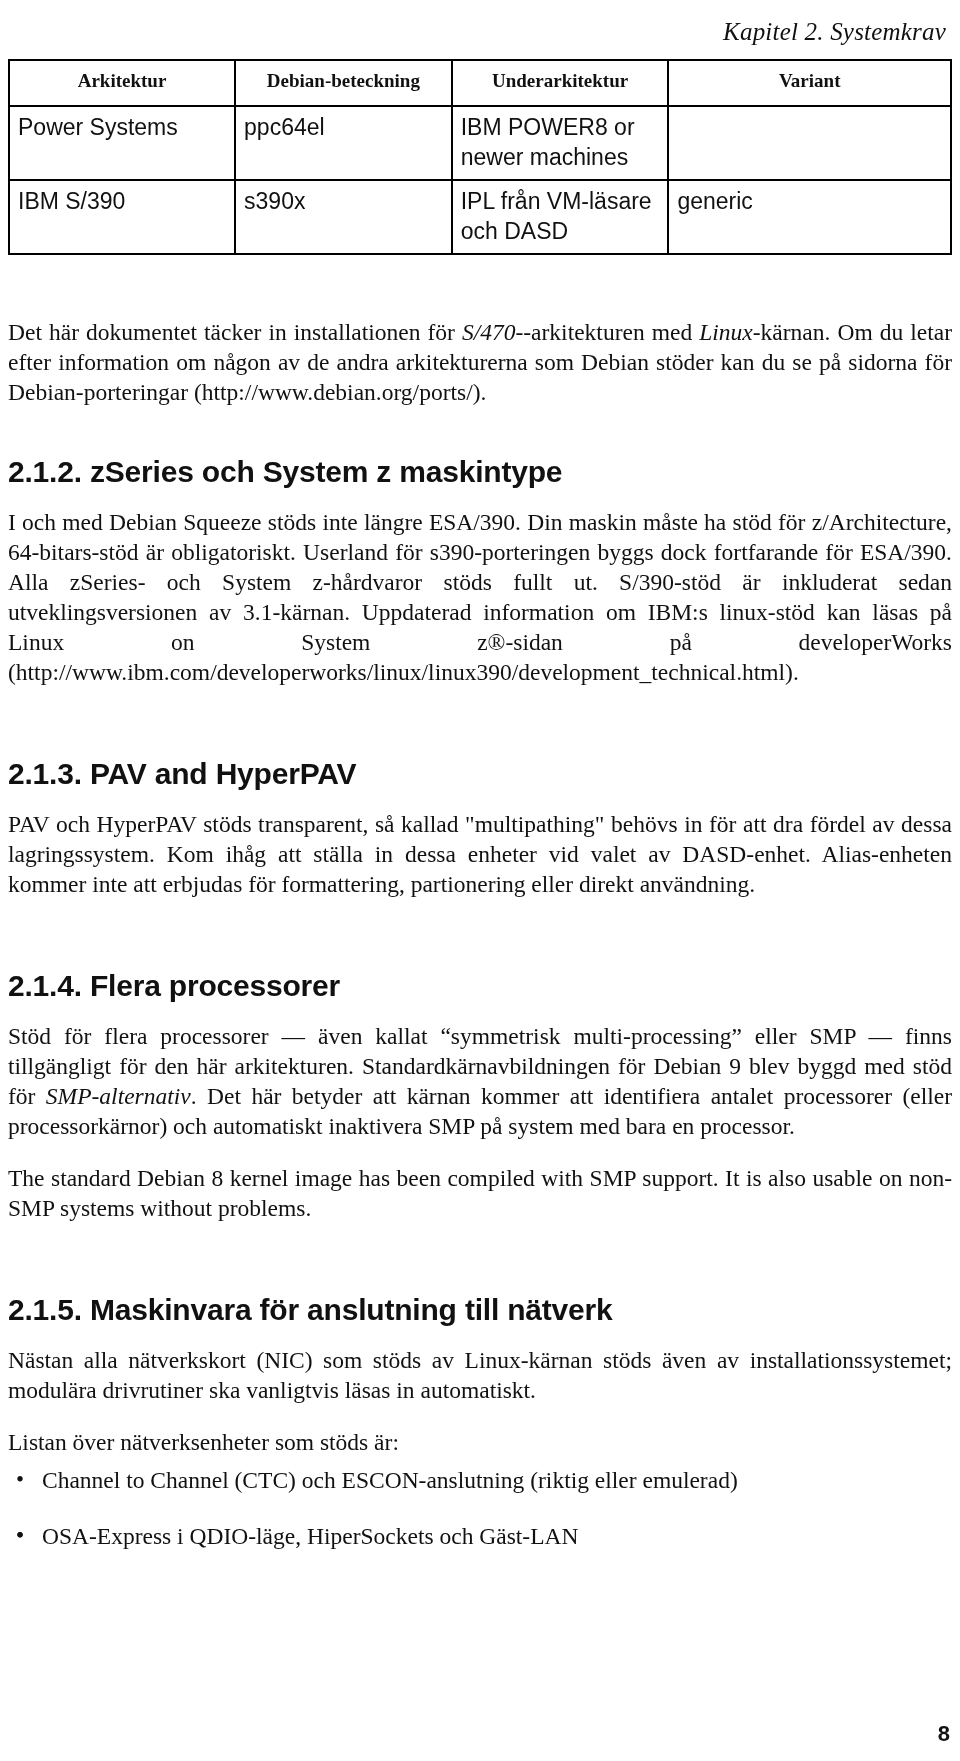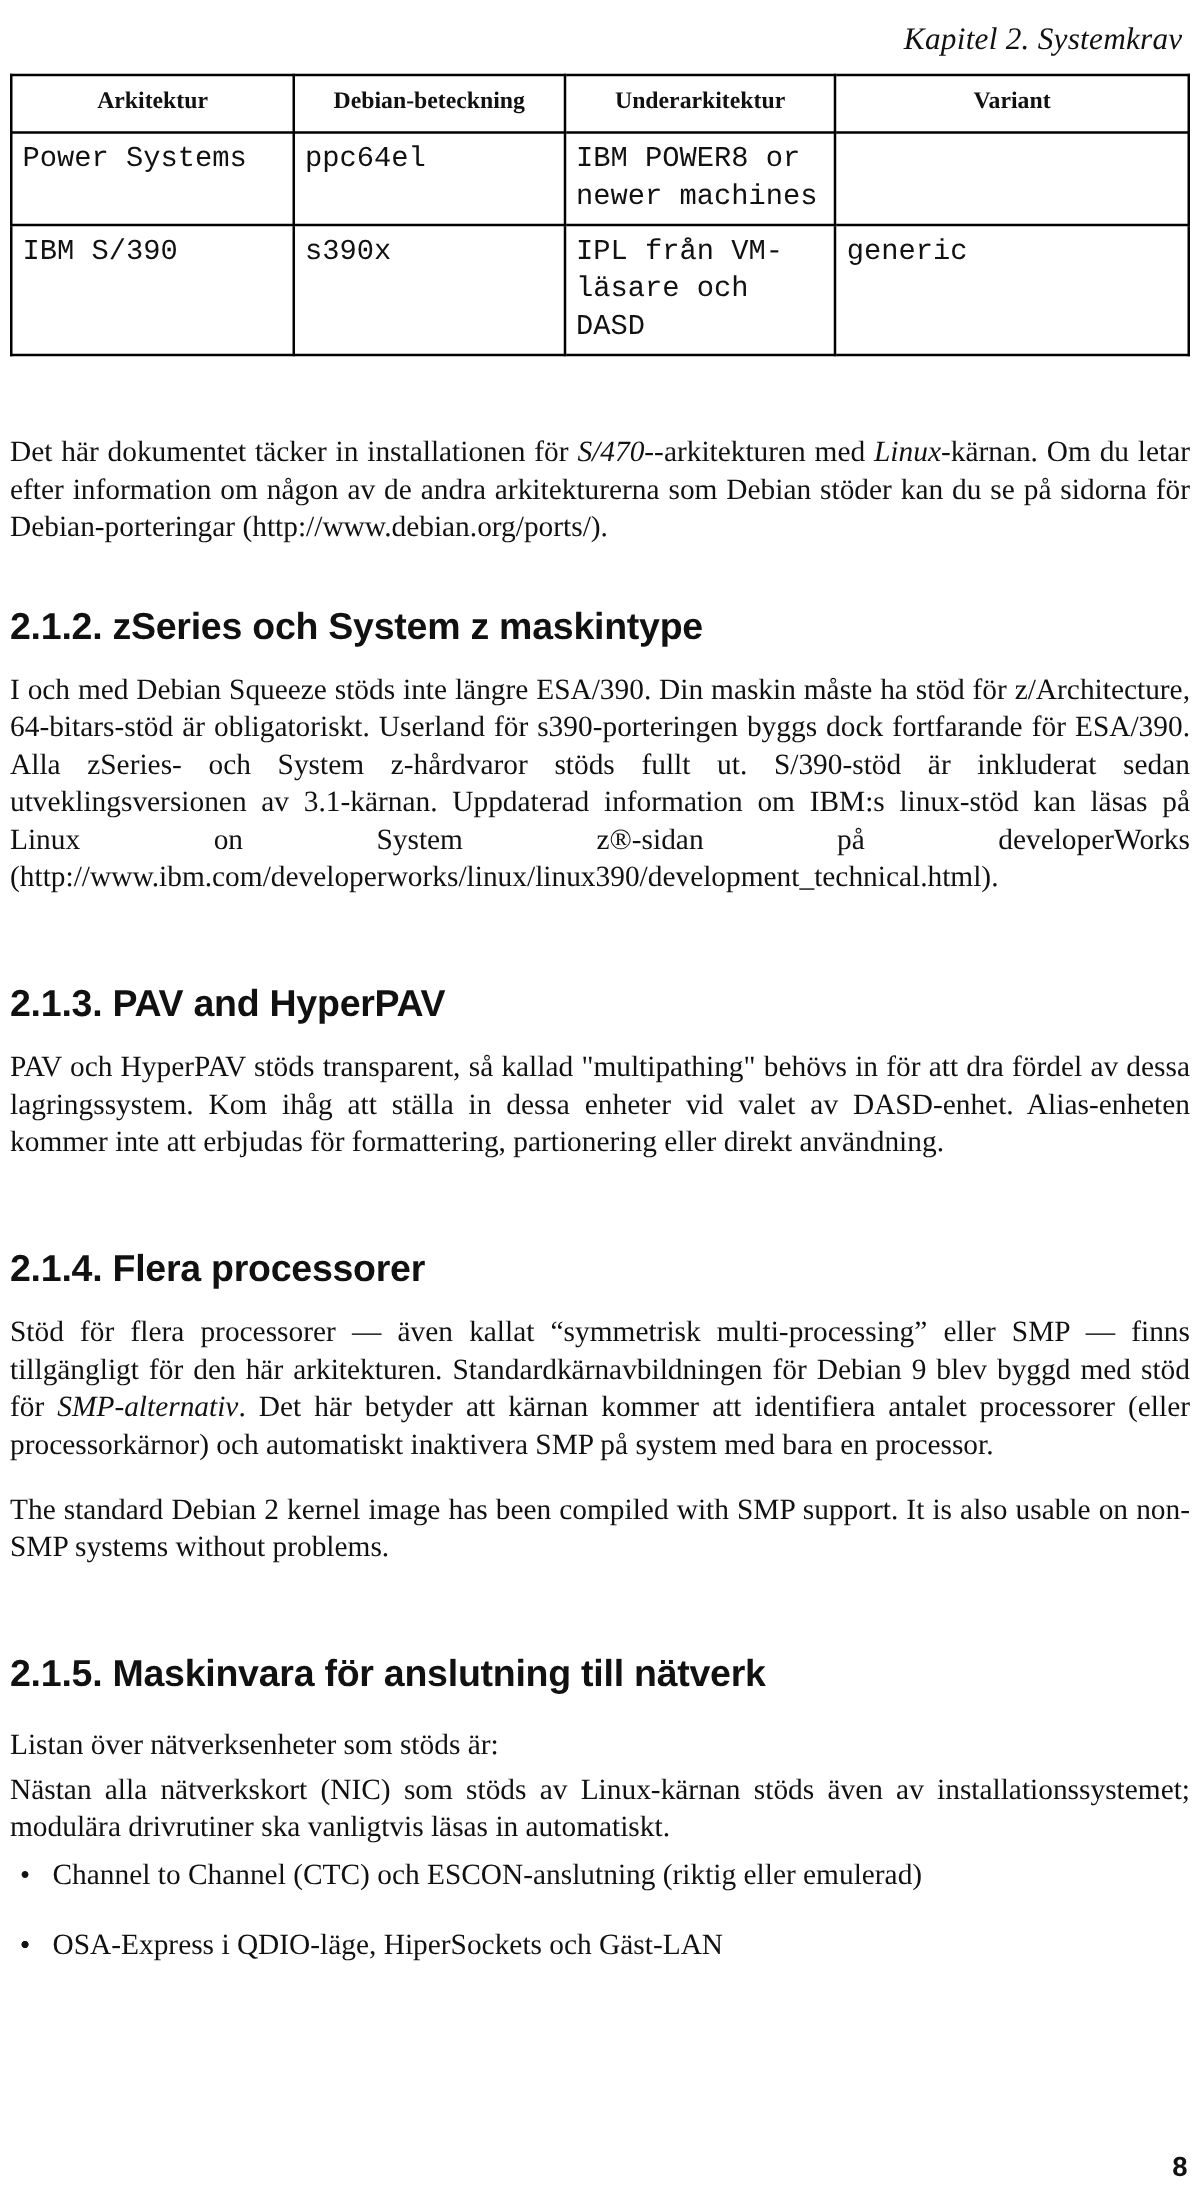--- a/index.html
+++ b/index.html
@@ -53,21 +53,21 @@
     line-height: 30px;
   }
   table.arch-table th {
     font-family: Liberation Serif, serif;
     font-weight: bold;
     font-size: 19px;
     text-align: center;
     padding-bottom: 9px;
   }
   table.arch-table td {
-    font-family: Liberation Mono, monospace;
+    font-family: Liberation Sans, sans-serif;
   }
   .col-a { width: 24%; }
   .col-b { width: 23%; }
   .col-c { width: 23%; }
   .col-d { width: 30%; }
 
   
   p.body {
     font-size: 23.5px;
     line-height: 30px;
@@ -171,27 +171,27 @@
 
   <div class="spacer-lg"></div>
 
   <h2 class="section">2.1.3. PAV and HyperPAV</h2>
   <p class="body">PAV och HyperPAV stöds transparent, så kallad "multipathing" behövs in för att dra fördel av dessa lagringssystem. Kom ihåg att ställa in dessa enheter vid valet av DASD-enhet. Alias-enheten kommer inte att erbjudas för formattering, partionering eller direkt användning.</p>
 
   <div class="spacer-lg"></div>
 
   <h2 class="section">2.1.4. Flera processorer</h2>
   <p class="body"><span>Stöd för flera processorer — även kallat “symmetrisk multi-processing” eller SMP — finns tillgängligt för den här arkitekturen. Standardkärnavbildningen för Debian 9 blev byggd med stöd för </span><i>SMP-alternativ</i><span>. Det här betyder att kärnan kommer att identifiera antalet processorer (eller processorkärnor) och automatiskt inaktivera SMP på system med bara en processor.</span></p>
-  <p class="body gapbefore">The standard Debian 2 kernel image has been compiled with SMP support. It is also usable on non-SMP systems without problems.</p>
+  <p class="body gapbefore">The standard Debian 8 kernel image has been compiled with SMP support. It is also usable on non-SMP systems without problems.</p>
 
   <div class="spacer-lg"></div>
 
   <h2 class="section">2.1.5. Maskinvara för anslutning till nätverk</h2>
+  <p class="body">Nästan alla nätverkskort (NIC) som stöds av Linux-kärnan stöds även av installationssystemet; modulära drivrutiner ska vanligtvis läsas in automatiskt.</p>
   <p class="body gapbefore">Listan över nätverksenheter som stöds är:</p>
-  <p class="body">Nästan alla nätverkskort (NIC) som stöds av Linux-kärnan stöds även av installationssystemet; modulära drivrutiner ska vanligtvis läsas in automatiskt.</p>
 
   <ul class="netlist">
     <li><span class="bullet">•</span><span>Channel to Channel (CTC) och ESCON-anslutning (riktig eller emulerad)</span></li>
     <li><span class="bullet">•</span></li>
     <li><span class="bullet">•</span><span>OSA-Express i QDIO-läge, HiperSockets och Gäst-LAN</span></li>
   </ul>
 
   <div class="page-number">8</div>
 
 </div>

